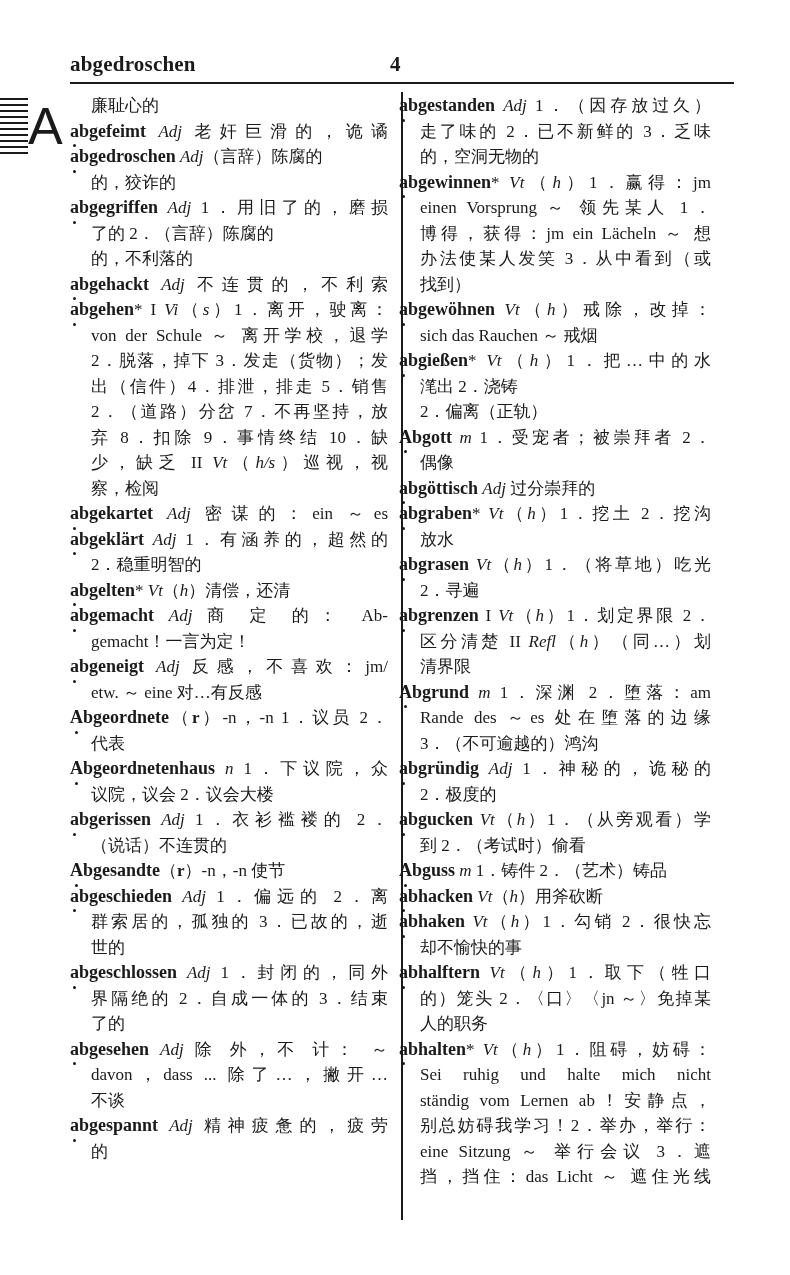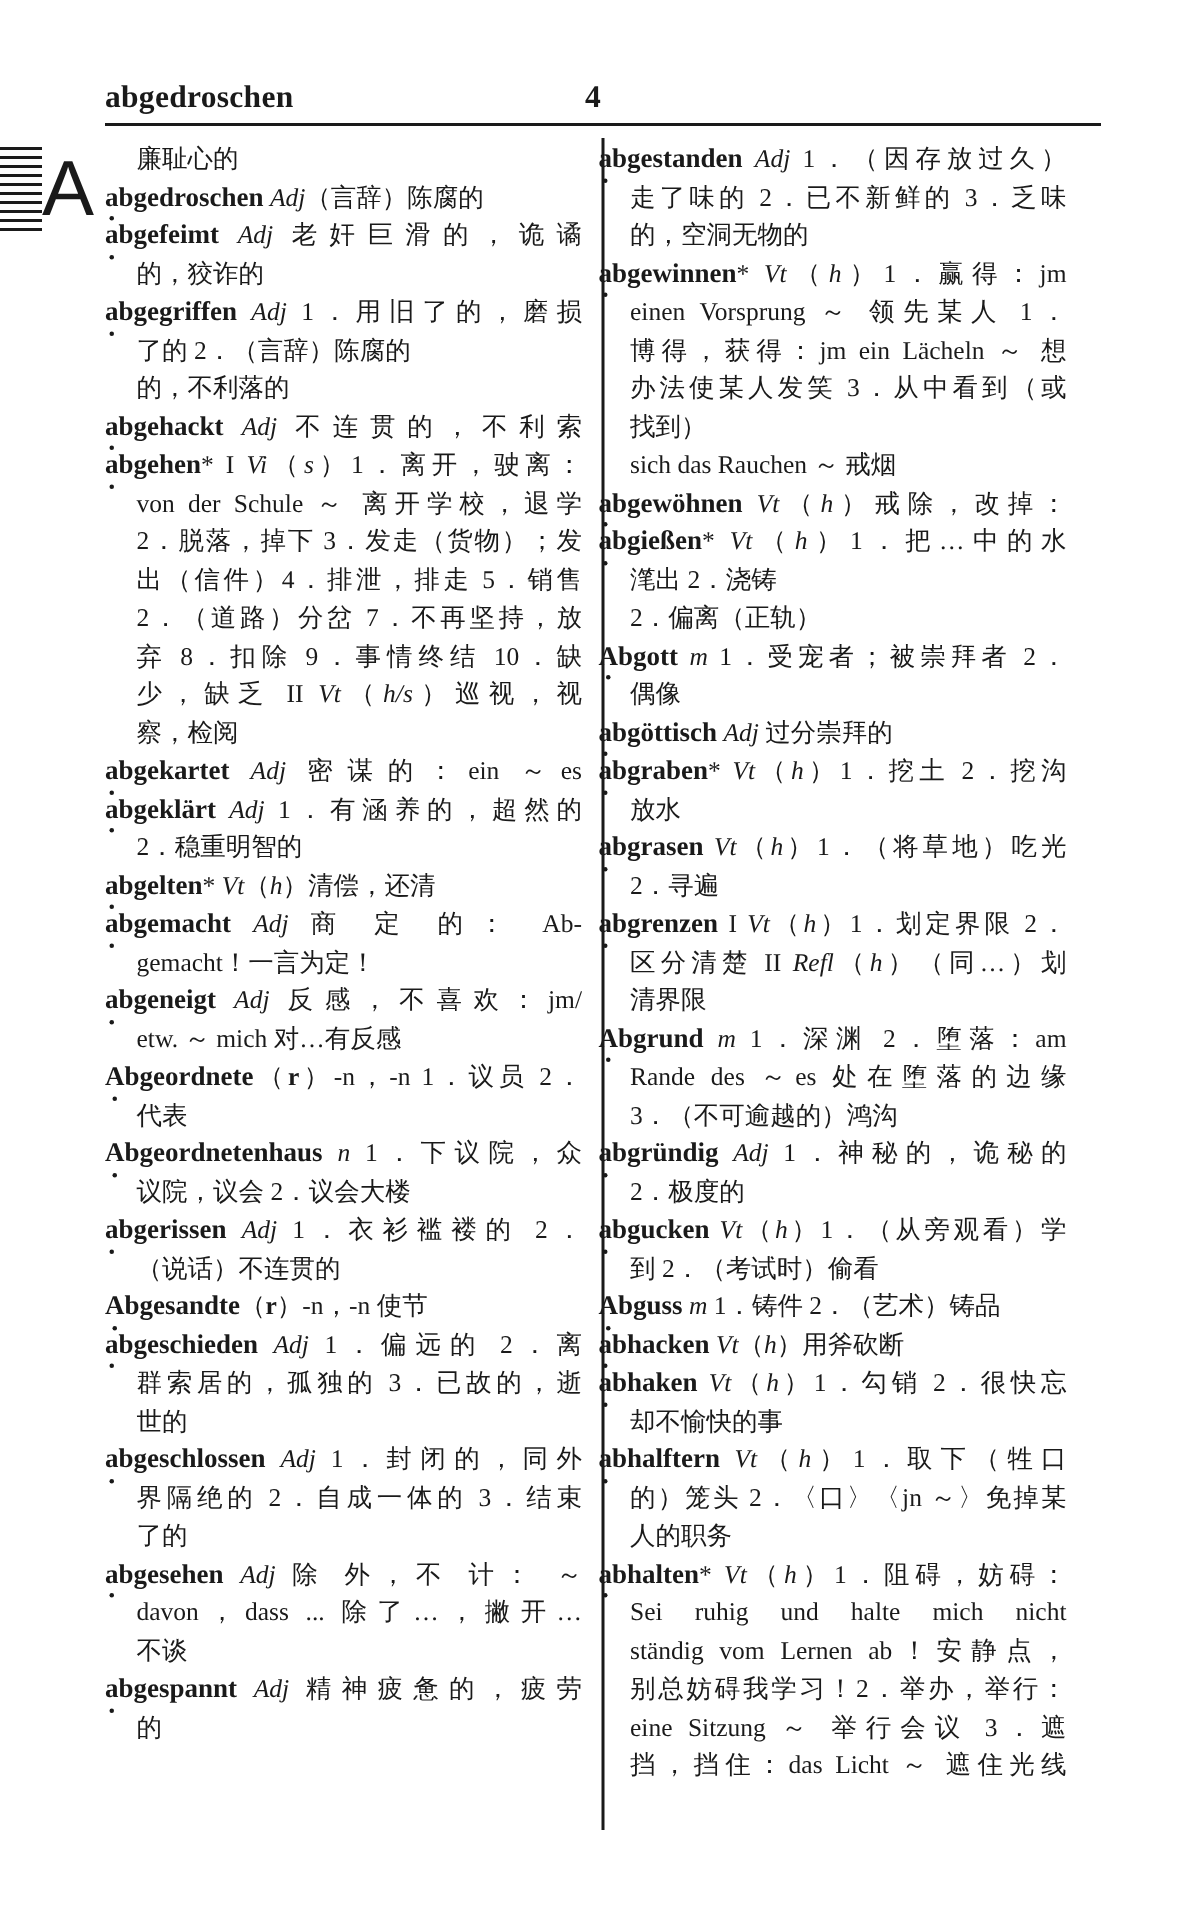--- a/index.html
+++ b/index.html
@@ -47,43 +47,43 @@
     <div class="thumb-line" style="top:42px"></div>
     <div class="thumb-line" style="top:48px"></div>
     <div class="thumb-line" style="top:54px"></div>
     <div class="thumb-letter">A</div>
   </div>
 
   <div class="col-divider"></div>
 
   <div class="column col-left">
       <div class="line indent last"><span>廉耻心的</span></div>
+      <div class="line"><span class="hw"><span class="stress">a</span>bgefeimt</span><span> </span><span class="gram">Adj</span><span> 老奸巨滑的，诡谲</span></div>
       <div class="line last"><span class="hw"><span class="stress">a</span>bgedroschen</span><span> </span><span class="gram">Adj</span><span>（言辞）陈腐的</span></div>
-      <div class="line"><span class="hw"><span class="stress">a</span>bgefeimt</span><span> </span><span class="gram">Adj</span><span> 老奸巨滑的，诡谲</span></div>
       <div class="line indent last"><span>的，狡诈的</span></div>
       <div class="line"><span class="hw"><span class="stress">a</span>bgegriffen</span><span> </span><span class="gram">Adj</span><span> 1．用旧了的，磨损</span></div>
       <div class="line indent last"><span>了的 2．（言辞）陈腐的</span></div>
       <div class="line indent last"><span>的，不利落的</span></div>
       <div class="line"><span class="hw"><span class="stress">a</span>bgehackt</span><span> </span><span class="gram">Adj</span><span> 不连贯的，不利索</span></div>
       <div class="line"><span class="hw"><span class="stress">a</span>bgehen</span><span>* I </span><span class="gram">Vi</span><span>（</span><span class="gram">s</span><span>）1．离开，驶离：</span></div>
       <div class="line indent"><span>von der Schule ～ 离开学校，退学</span></div>
       <div class="line indent"><span>2．脱落，掉下 3．发走（货物）；发</span></div>
       <div class="line indent"><span>出（信件）4．排泄，排走 5．销售</span></div>
       <div class="line indent"><span>2．（道路）分岔 7．不再坚持，放</span></div>
       <div class="line indent"><span>弃 8．扣除 9．事情终结 10．缺</span></div>
       <div class="line indent"><span>少，缺乏 II </span><span class="gram">Vt</span><span>（</span><span class="gram">h/s</span><span>）巡视，视</span></div>
       <div class="line indent last"><span>察，检阅</span></div>
       <div class="line"><span class="hw"><span class="stress">a</span>bgekartet</span><span> </span><span class="gram">Adj</span><span> 密谋的：ein ～es</span></div>
       <div class="line"><span class="hw"><span class="stress">a</span>bgeklärt</span><span> </span><span class="gram">Adj</span><span> 1．有涵养的，超然的</span></div>
       <div class="line indent last"><span>2．稳重明智的</span></div>
       <div class="line last"><span class="hw"><span class="stress">a</span>bgelten</span><span>*  </span><span class="gram">Vt</span><span>（</span><span class="gram">h</span><span>）清偿，还清</span></div>
       <div class="line"><span class="hw"><span class="stress">a</span>bgemacht</span><span>  </span><span class="gram">Adj</span><span>  商 定 的： Ab-</span></div>
       <div class="line indent last"><span>gemacht！一言为定！</span></div>
       <div class="line"><span class="hw"><span class="stress">a</span>bgeneigt</span><span> </span><span class="gram">Adj</span><span> 反感，不喜欢：jm/</span></div>
-      <div class="line indent last"><span>etw. ～ mich 对…有反感</span></div>
+      <div class="line indent last"><span>etw. ～ eine 对…有反感</span></div>
       <div class="line"><span class="hw"><span class="stress">A</span>bgeordnete</span><span>（</span><span style="font-weight: bold;">r</span><span>）-n，-n 1．议员 2．</span></div>
       <div class="line indent last"><span>代表</span></div>
       <div class="line"><span class="hw"><span class="stress">A</span>bgeordnetenhaus</span><span> </span><span class="gram">n</span><span> 1．下议院，众</span></div>
       <div class="line indent last"><span>议院，议会 2．议会大楼</span></div>
       <div class="line"><span class="hw"><span class="stress">a</span>bgerissen</span><span> </span><span class="gram">Adj</span><span> 1．衣衫褴褛的 2．</span></div>
       <div class="line indent last"><span>（说话）不连贯的</span></div>
       <div class="line last"><span class="hw"><span class="stress">A</span>bgesandte</span><span>（</span><span style="font-weight: bold;">r</span><span>）-n，-n 使节</span></div>
       <div class="line"><span class="hw"><span class="stress">a</span>bgeschieden</span><span> </span><span class="gram">Adj</span><span> 1．偏远的 2．离</span></div>
       <div class="line indent"><span>群索居的，孤独的 3．已故的，逝</span></div>
       <div class="line indent last"><span>世的</span></div>
@@ -98,22 +98,22 @@
     </div>
   <div class="column col-right">
       <div class="line"><span class="hw"><span class="stress">a</span>bgestanden</span><span> </span><span class="gram">Adj</span><span> 1．（因存放过久）</span></div>
       <div class="line indent"><span>走了味的 2．已不新鲜的 3．乏味</span></div>
       <div class="line indent last"><span>的，空洞无物的</span></div>
       <div class="line"><span class="hw"><span class="stress">a</span>bgewinnen</span><span>*  </span><span class="gram">Vt</span><span>（</span><span class="gram">h</span><span>）1．赢得：jm</span></div>
       <div class="line indent"><span>einen Vorsprung ～ 领先某人 1．</span></div>
       <div class="line indent"><span>博得，获得：jm ein Lächeln ～ 想</span></div>
       <div class="line indent"><span>办法使某人发笑 3．从中看到（或</span></div>
       <div class="line indent last"><span>找到）</span></div>
+      <div class="line"><span class="hw"><span class="stress">a</span>bgewöhnen</span><span> </span><span class="gram">Vt</span><span>（</span><span class="gram">h</span><span>）戒除，改掉：</span></div>
       <div class="line indent last"><span>sich das Rauchen ～ 戒烟</span></div>
-      <div class="line"><span class="hw"><span class="stress">a</span>bgewöhnen</span><span> </span><span class="gram">Vt</span><span>（</span><span class="gram">h</span><span>）戒除，改掉：</span></div>
       <div class="line"><span class="hw"><span class="stress">a</span>bgießen</span><span>*  </span><span class="gram">Vt</span><span>（</span><span class="gram">h</span><span>）1．把…中的水</span></div>
       <div class="line indent last"><span>滗出 2．浇铸</span></div>
       <div class="line indent last"><span>2．偏离（正轨）</span></div>
       <div class="line"><span class="hw"><span class="stress">A</span>bgott</span><span> </span><span class="gram">m</span><span> 1．受宠者；被崇拜者 2．</span></div>
       <div class="line indent last"><span>偶像</span></div>
       <div class="line last"><span class="hw"><span class="stress">a</span>bgöttisch</span><span> </span><span class="gram">Adj</span><span> 过分崇拜的</span></div>
       <div class="line"><span class="hw"><span class="stress">a</span>bgraben</span><span>*  </span><span class="gram">Vt</span><span>（</span><span class="gram">h</span><span>）1．挖土 2．挖沟</span></div>
       <div class="line indent last"><span>放水</span></div>
       <div class="line"><span class="hw"><span class="stress">a</span>bgrasen</span><span> </span><span class="gram">Vt</span><span>（</span><span class="gram">h</span><span>）1．（将草地）吃光</span></div>
       <div class="line indent last"><span>2．寻遍</span></div>

